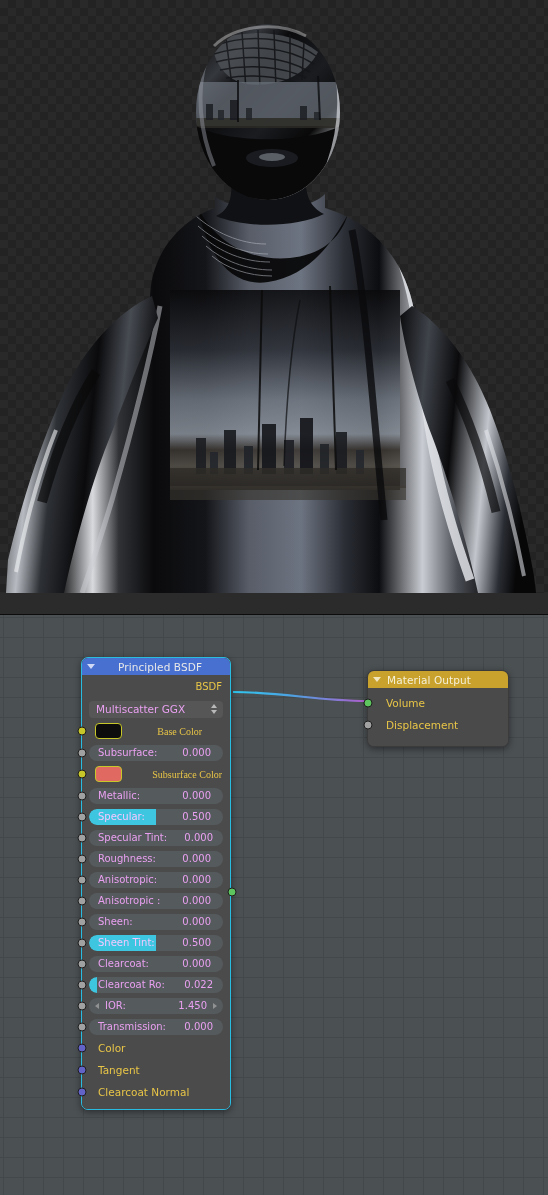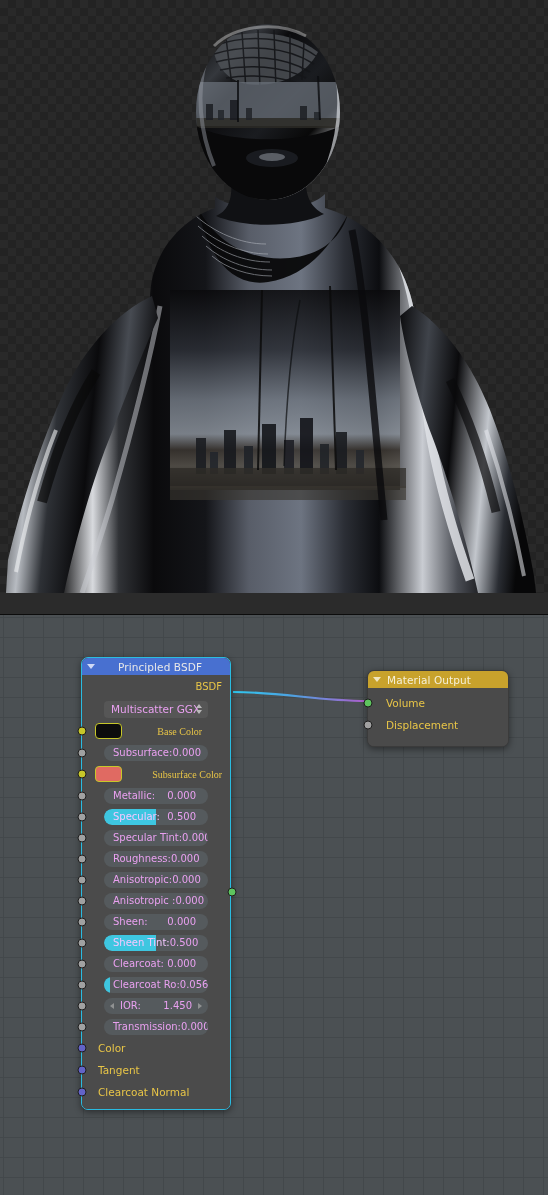--- a/index.html
+++ b/index.html
@@ -79,21 +79,21 @@
   .sock-grey{ background:#a1a1a1; }
   .sock-yellow{ background:#c7c729; }
   .sock-purple{ background:#6363c7; }
 
   
   .out-row{ height:23px; display:flex; align-items:center;
     justify-content:flex-end; padding-right:8px; }
   .out-label{ font-size:10px; color:#e8c547;text-align:center; }
 
   
-  .wfield{ margin:0 22px; flex:1; height:16px; border-radius:8px;
+  .wfield{ margin:0 7px; flex:1; height:16px; border-radius:8px;
     background:#555a5d; position:relative; overflow:hidden;
     display:flex; align-items:center; }
   .wfield.menu{ background:#565656; border-radius:4px; height:17px;
     justify-content:flex-start; padding-left:7px; }
   .slider-fill{ position:absolute; left:0; top:0; bottom:0;
     background:#3ec6e0; border-radius:8px 0 0 8px; }
   .wlabel{ position:relative; font-size:10px; color:#e9a0f0; z-index:2;
     padding-left:9px; white-space:nowrap; }
   .wvalue{ position:relative; font-size:10px; color:#e9a0f0; z-index:2;
     margin-left:auto; padding-right:12px; white-space:nowrap; }
@@ -463,21 +463,21 @@
           <span class="wlabel">Clearcoat:</span>
           <span class="wvalue">0.000</span>
         </div>
       </div>
 
       <div class="row tight">
         <span class="sock in sock-grey"></span>
         <div class="wfield">
           <span class="slider-fill" style="width:6%"></span>
           <span class="wlabel">Clearcoat Ro:</span>
-          <span class="wvalue" style="padding-right:10px">0.056</span>
+          <span class="wvalue" style="padding-right:10px">0.022</span>
         </div>
       </div>
 
       <div class="row tight">
         <span class="sock in sock-grey"></span>
         <div class="wfield">
           <span class="arrow-l"></span>
           <span class="arrow-r"></span>
           <span class="wlabel" style="padding-left:16px">IOR:</span>
           <span class="wvalue" style="padding-right:16px">1.450</span>

